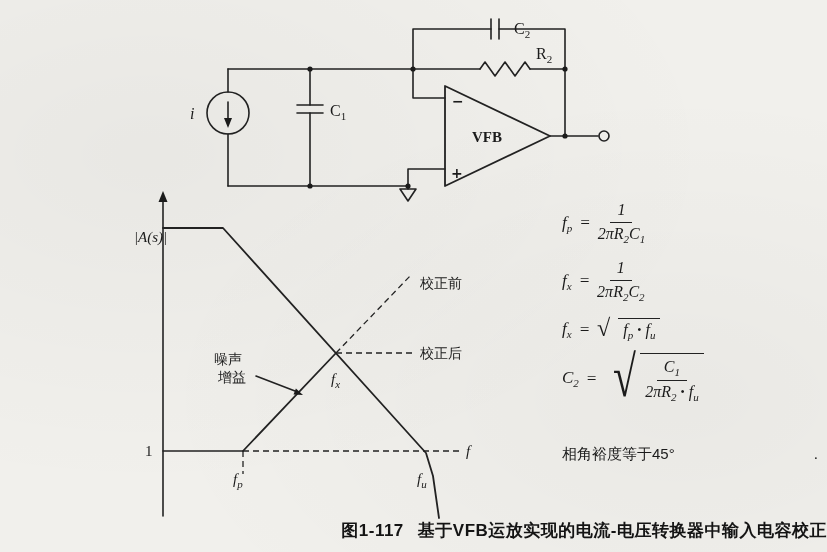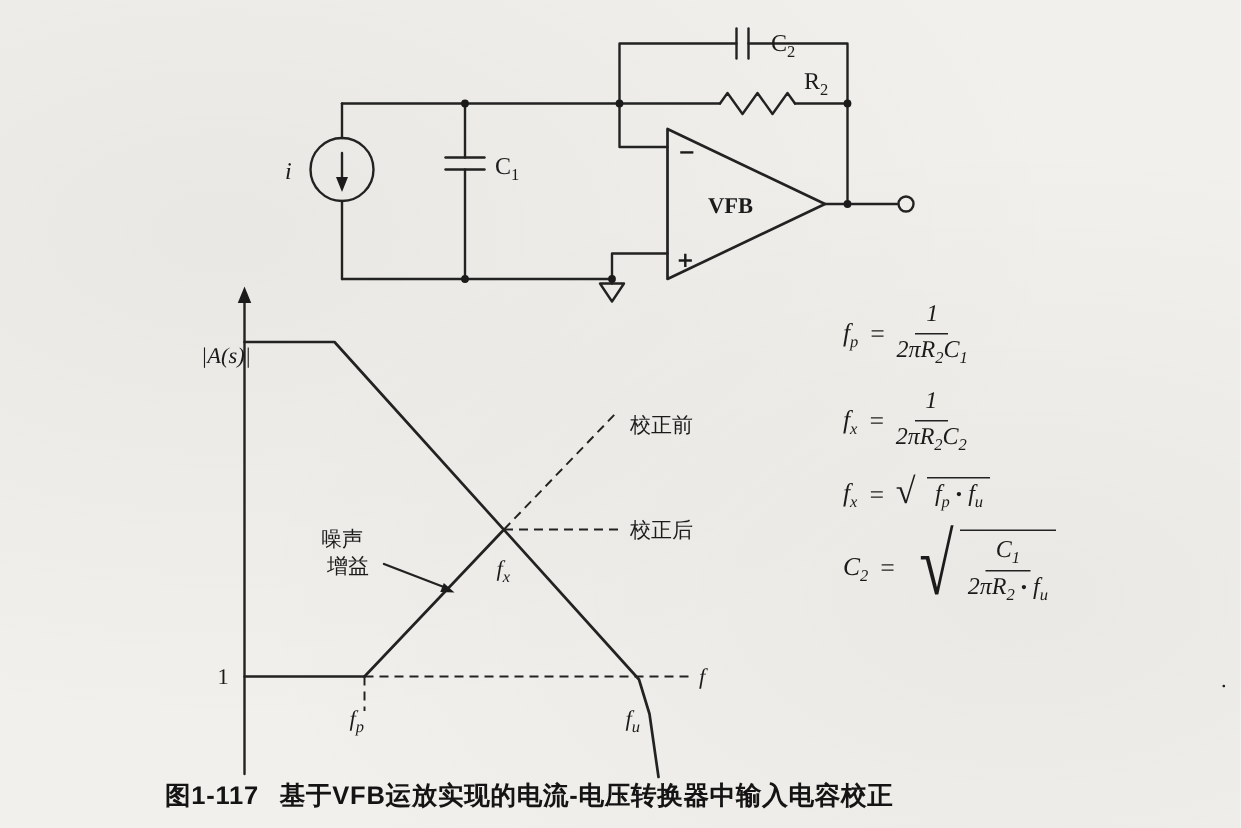--- a/index.html
+++ b/index.html
@@ -38,21 +38,21 @@
   .root .rad{border-top:1.4px solid #222; padding:2px 5px 0 5px; font-size:16px;margin-left:12px;}
   .root.tall .sign{font-size:58px; line-height:0.82; font-weight:300; margin-right:-8px; transform:scaleX(0.72); transform-origin:right top;}
   .root.tall .rad{padding-top:3px;}
   .dotsym{font-style:normal; font-size:12px; margin:0 4px; vertical-align:1px;}
   #f-row1{margin-top:6px;}
   #f-row2{margin-top:12px;}
   #f-row3{margin-top:14px;}
   #f-row4{margin-top:12px;}
   .phase{margin-top:40px; font:15px "Liberation Sans", sans-serif; color:#1b1b1b;}
   .stray{position:absolute; left:814px; top:446px; font:15px "Liberation Serif", serif;}
-  .caption{position:absolute; left:110px; right:0; top:519px; text-align:left;
+  .caption{position:absolute; left:110px; right:0; top:519px; text-align:right;
     font:600 17px "Liberation Sans", sans-serif; color:#141414; letter-spacing:0.5px;}
   .caption .cap-num{margin-right:14px;}
 </style>
 </head>
 <body>
 
 <div class="stage">
 
   <svg style="left:180px; top:6px;" width="470" height="210" viewBox="0 0 470 210">
 
@@ -198,20 +198,21 @@
         <span class="sign">√</span>
         <span class="rad">
           <span class="frac">
             <span class="num"><span>C</span><span class="ss">1</span></span>
             <span class="den"><span>2πR</span><span class="ss">2</span><span class="dotsym">•</span><span>f</span><span class="ss">u</span></span>
           </span>
         </span>
       </span>
     </div>
 
+    <div class="phase">相角裕度等于45°</div>
   </div>
 
   <span class="stray">.</span>
 
   <div class="caption">
     <span class="cap-num">图1-117</span><span>基于VFB运放实现的电流-电压转换器中输入电容校正</span>
   </div>
 
 </div>
 

